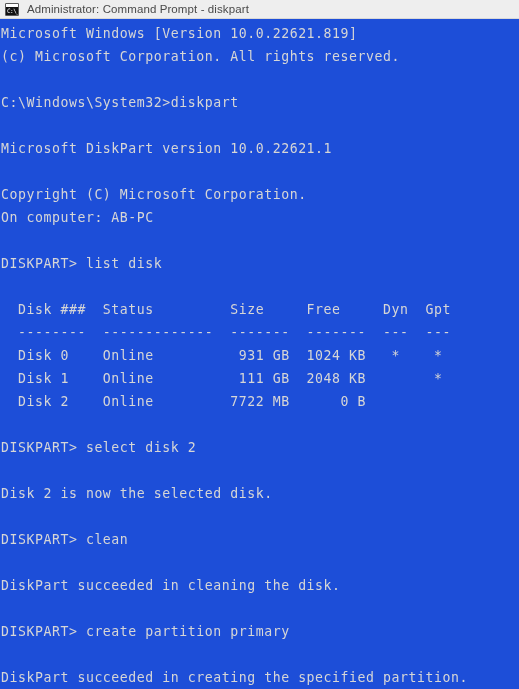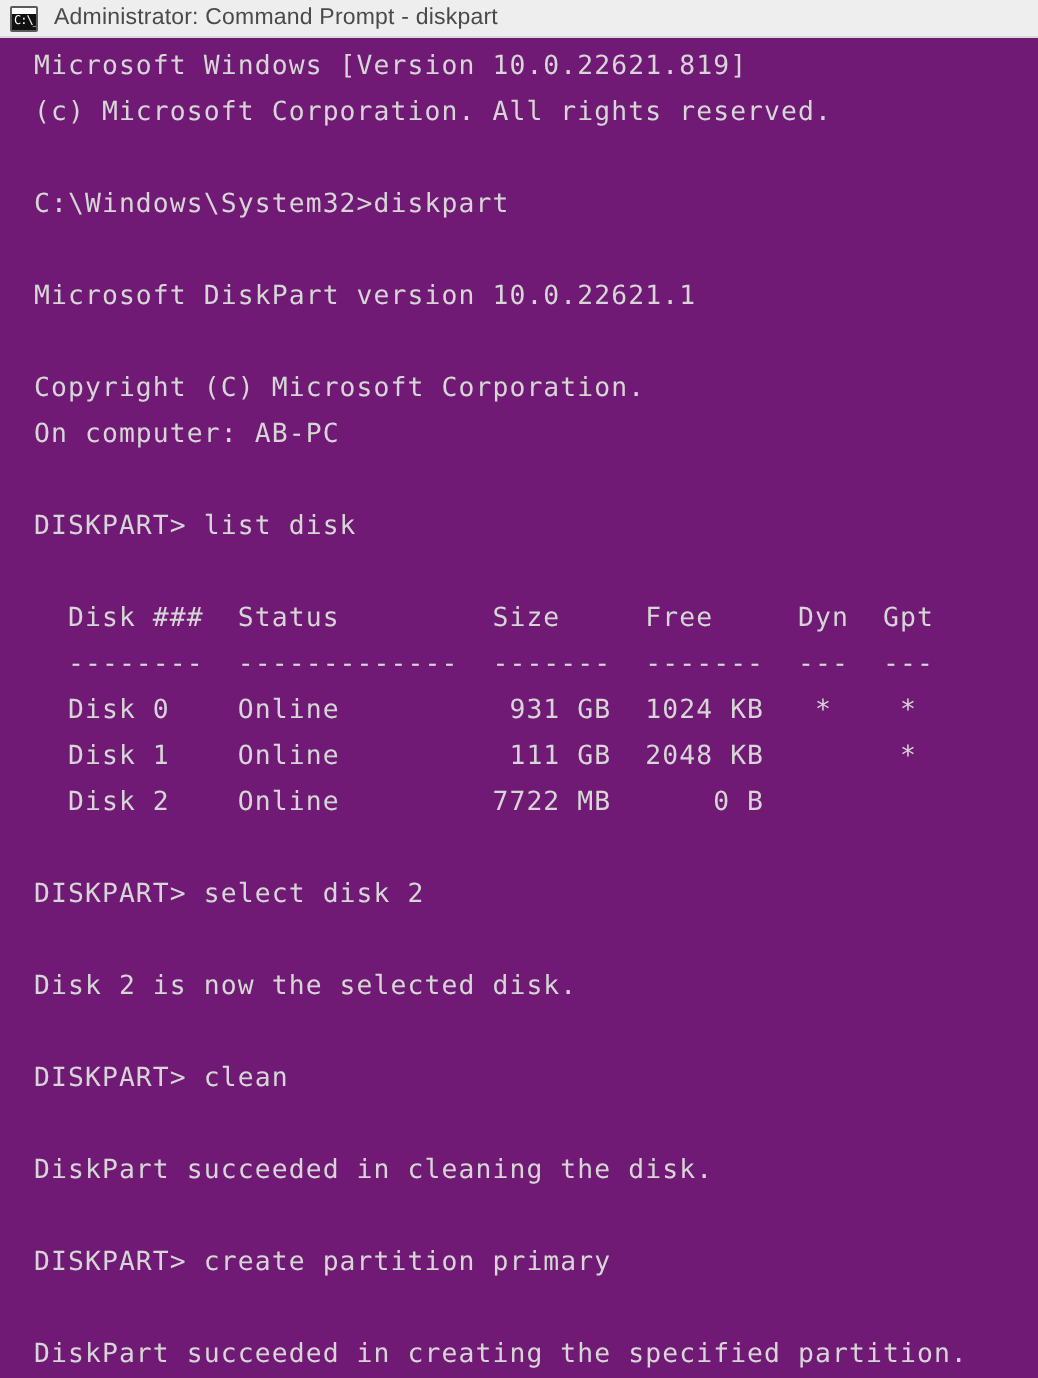--- a/index.html
+++ b/index.html
@@ -68,26 +68,26 @@
   #titlebar-text {
     font-family: "Liberation Sans", "DejaVu Sans", sans-serif;
     font-size: 11.5px;
     color: #4a4a4a;
     letter-spacing: 0.1px;
     white-space: nowrap;
   }
   
   #console {
     flex: 1 1 auto;
-    background: #701a75;
+    background: #1d4ed8;
     color: #d6d6d6;
     font-family: "DejaVu Sans Mono", "Liberation Mono", monospace;
     font-size: 13.2px;
     line-height: 23px;
-    padding: 3px 0 0 17px;
+    padding: 3px 0 0 1px;
     box-sizing: border-box;
     overflow: hidden;
     white-space: pre;
     letter-spacing: 0.55px;
     -webkit-font-smoothing: antialiased;
   }
   #console .line {
     height: 23px;
     white-space: pre;
   }

